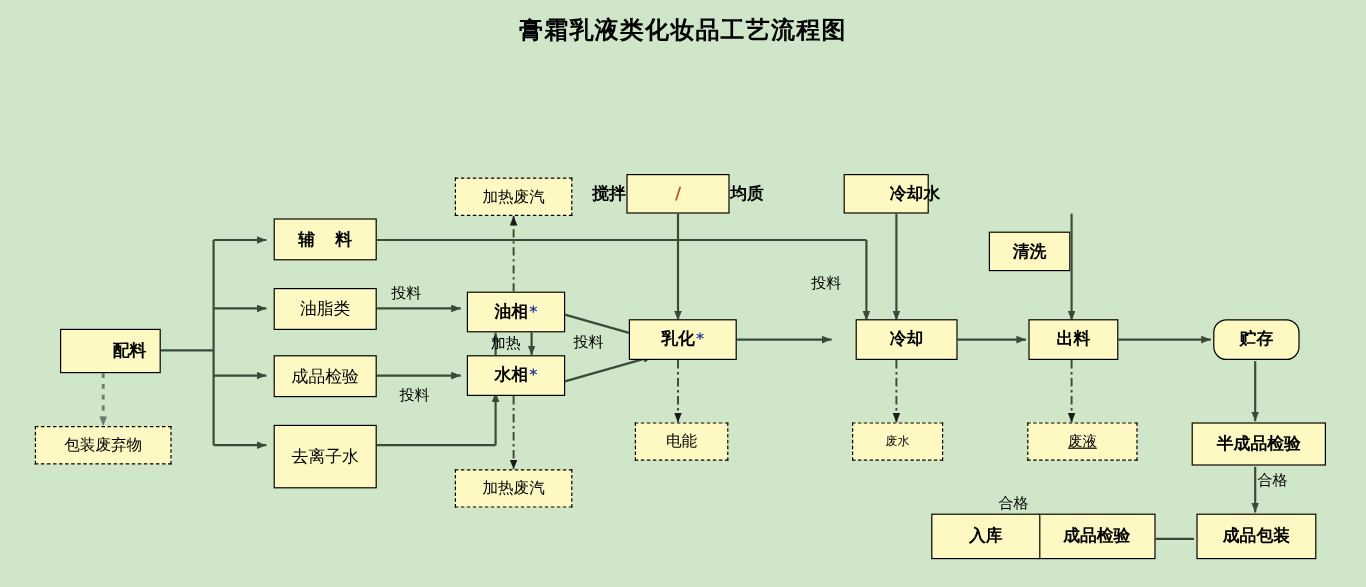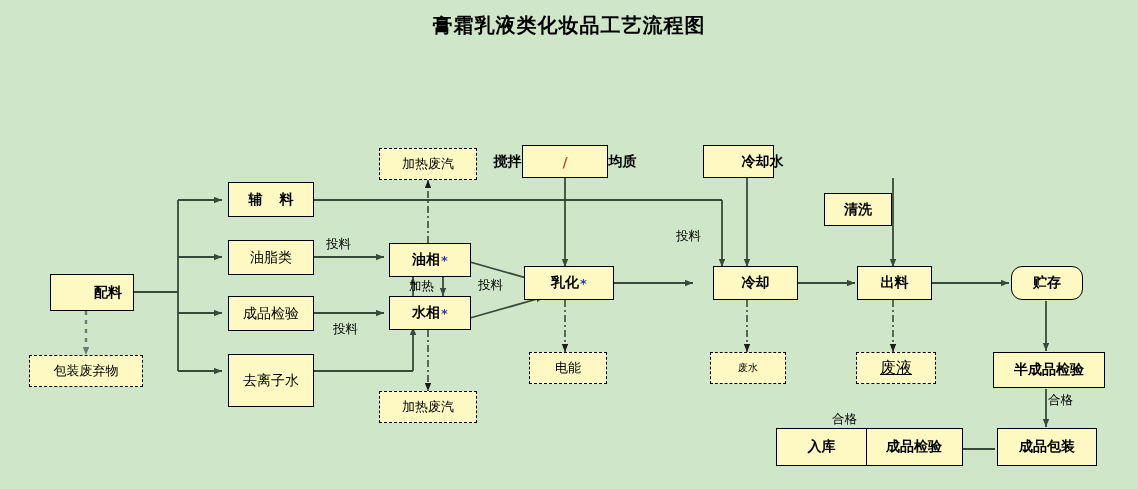--- a/index.html
+++ b/index.html
@@ -217,21 +217,21 @@
 </div>
 
 <div class="node bold" style="left:824px; top:145px; width:68px; height:33px;margin-top:48px;">
   <span>清洗</span>
 </div>
 
 <div class="node bold" style="left:857px; top:266px; width:75px; height:34px;">
   <span>出料</span>
 </div>
 
-<div class="node dashed" style="left:856px; top:352px; width:80px; height:32px; font-size:16px;text-decoration:underline;">
+<div class="node dashed" style="left:856px; top:352px; width:92px; height:32px; font-size:12px;text-decoration:underline;">
   <span>废液</span>
 </div>
 
 <div class="node bold" style="left:1011px; top:266px; width:72px; height:34px;border-radius:11px;">
   <span>贮存</span>
 </div>
 
 <div class="node bold" style="left:993px; top:352px; width:112px; height:36px;">
   <span>半成品检验</span>
 </div>

